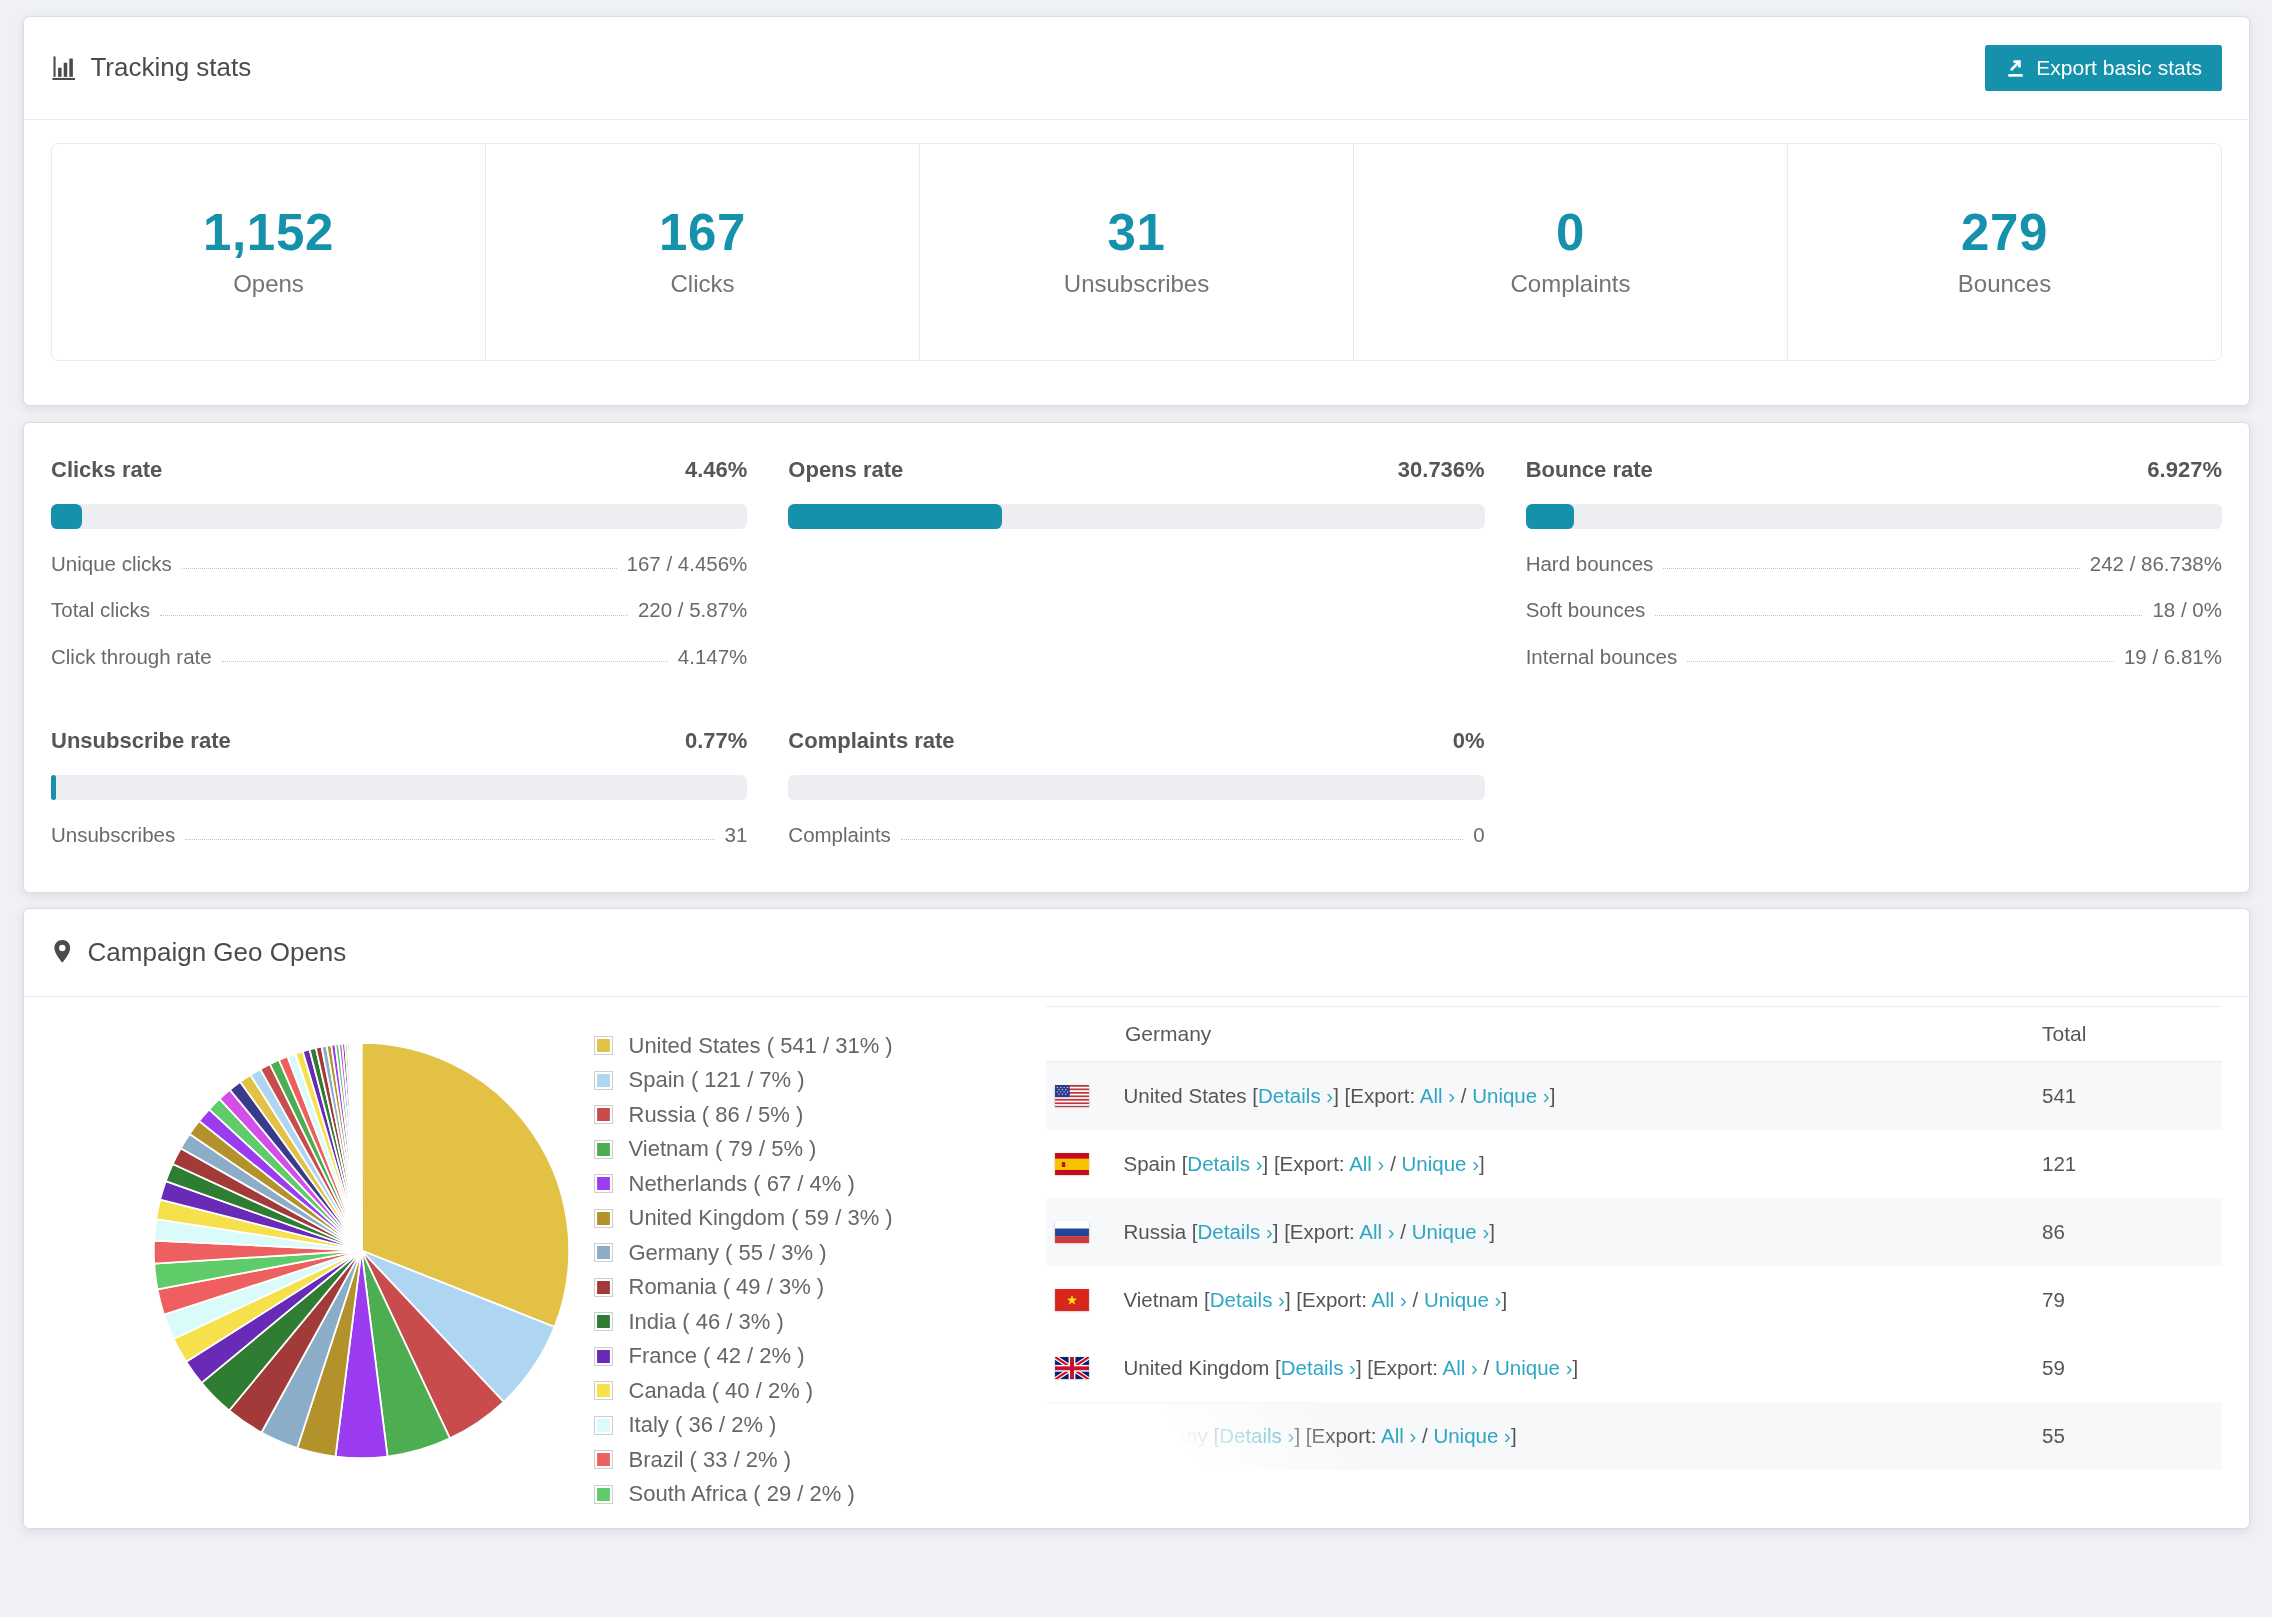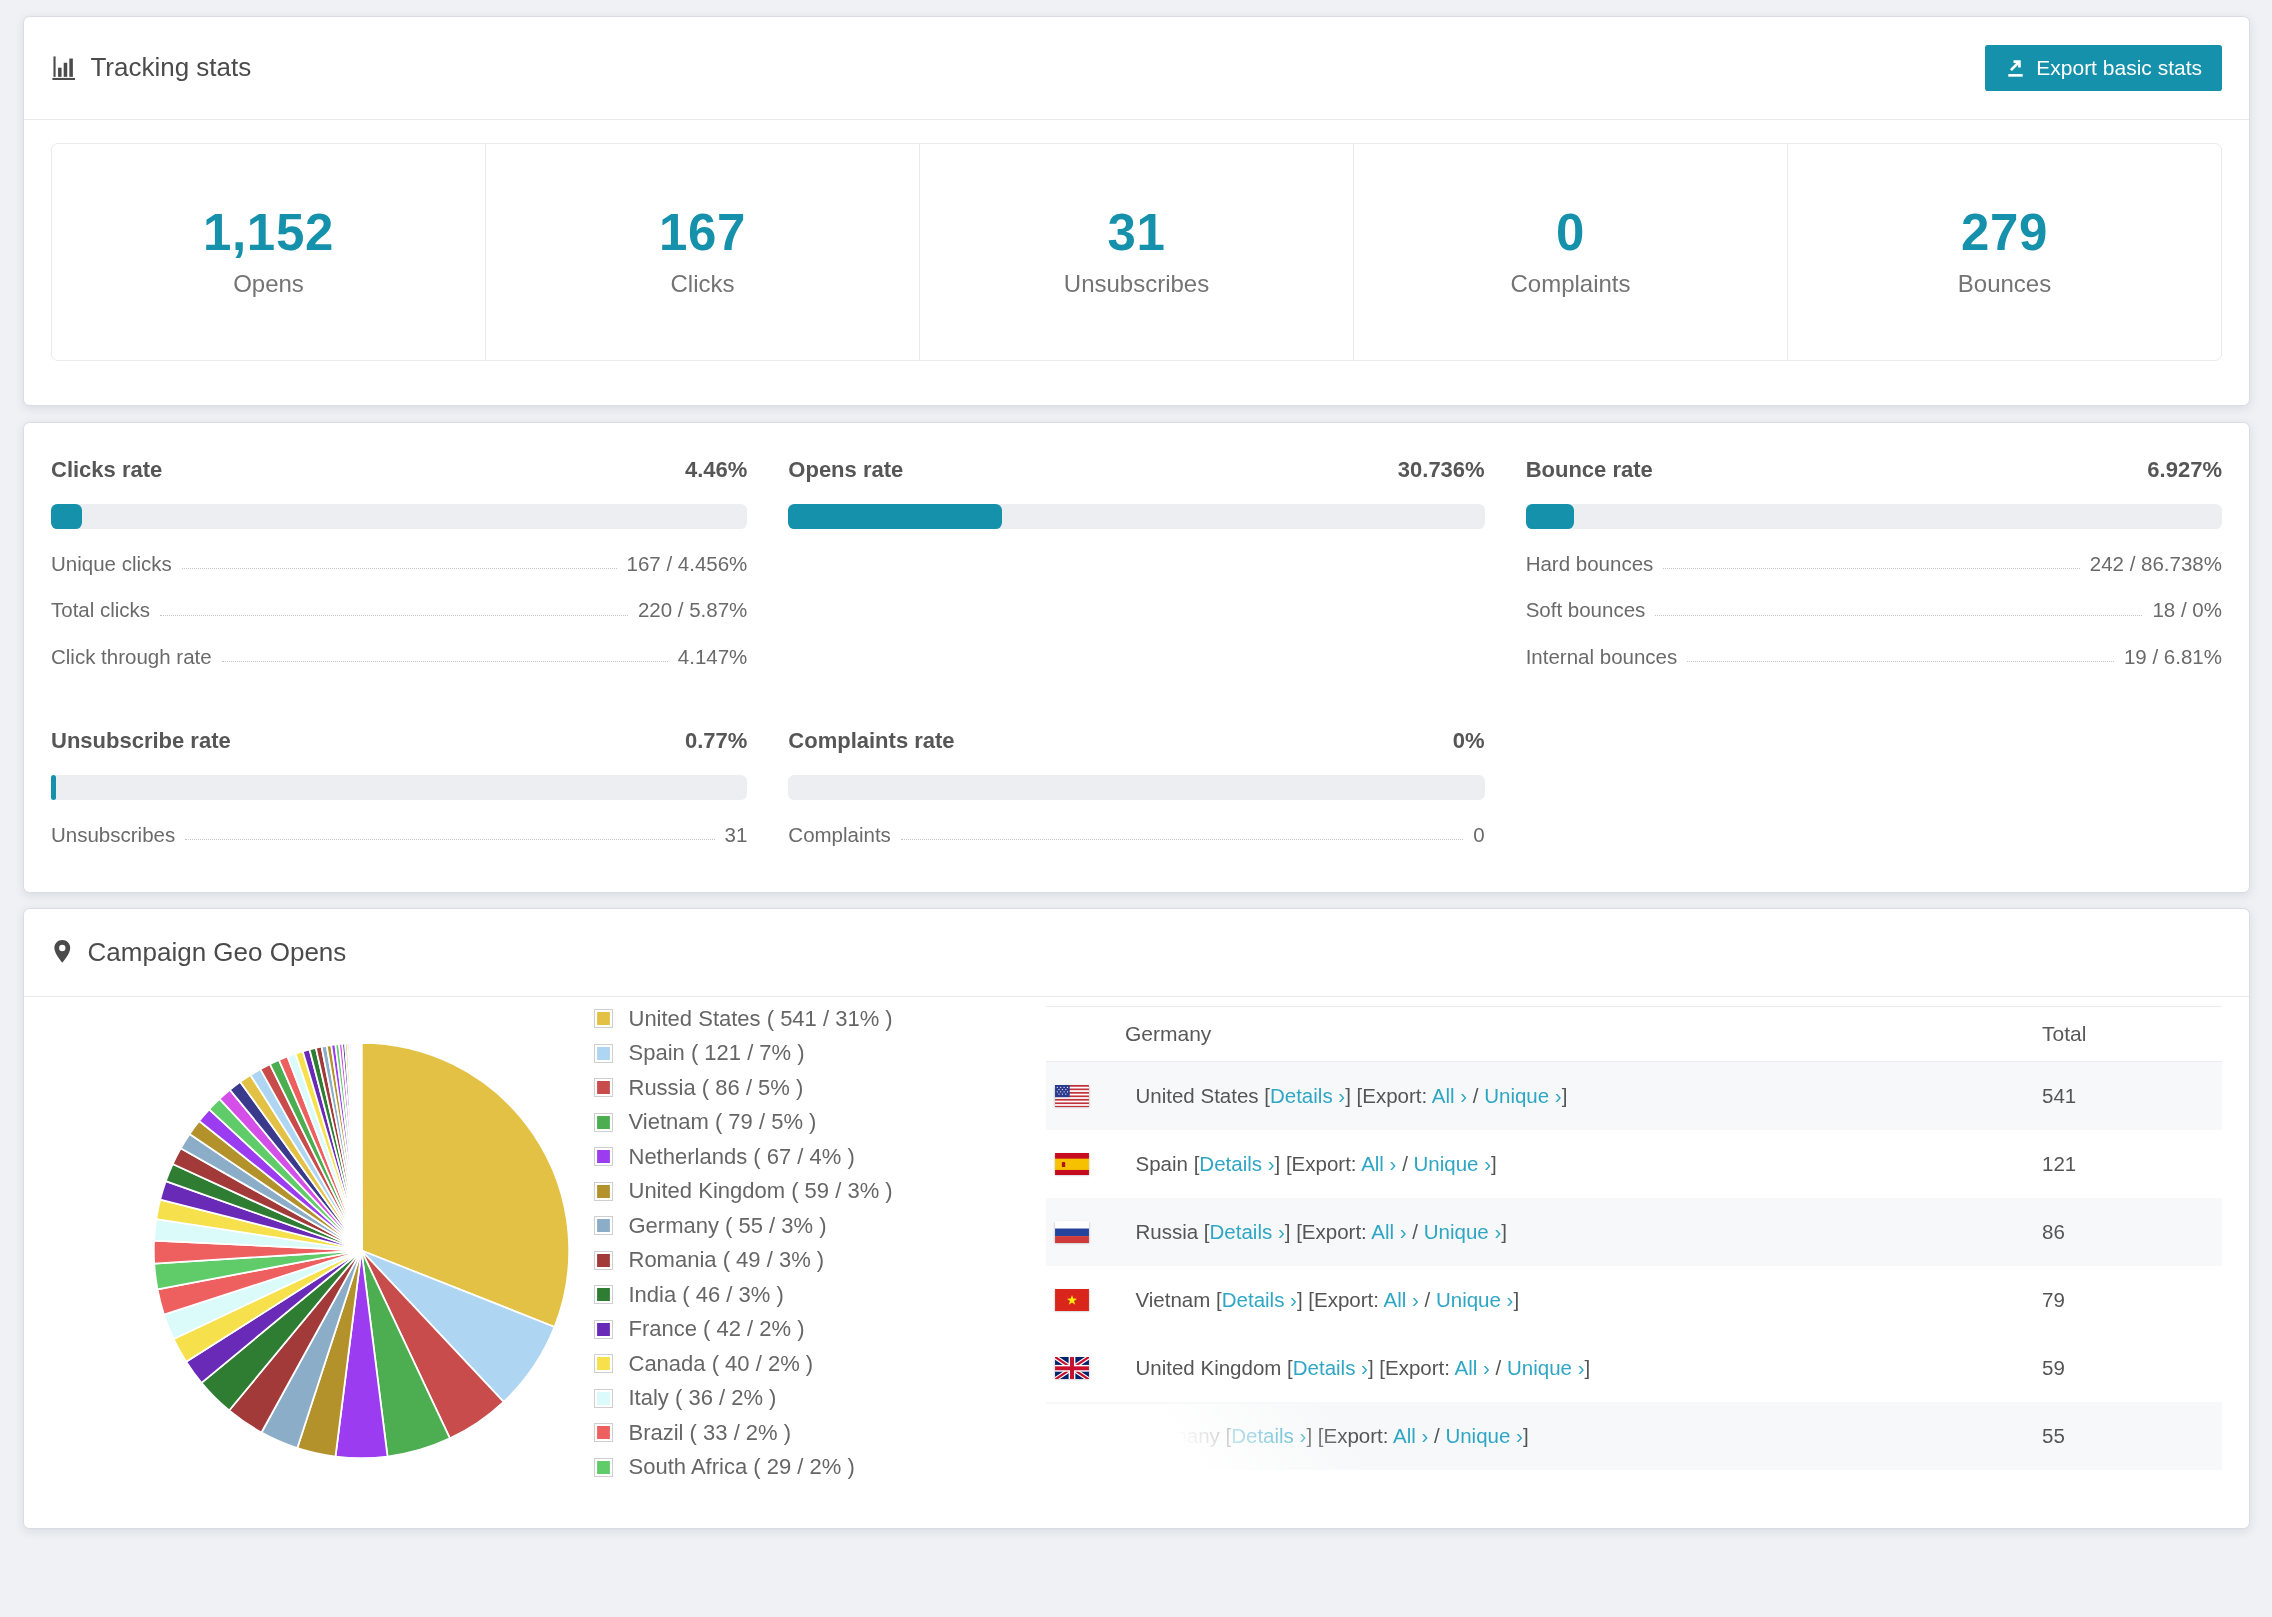--- a/index.html
+++ b/index.html
@@ -57,37 +57,37 @@
   .progress-fill { height: 100%; background: #1591ac; border-radius: 6.4px; }
   .rate-rows { margin-top: 8.5px; }
   .rate-row { display: flex; align-items: baseline; font-size: 20.5px; color: #6a6a6a; margin-top: 22.6px; }
   .rate-row .dots { flex: 1; align-self: flex-end; margin: 0 10px 6.4px; border-bottom: 1.4px dotted #c3c3c3; }
   .rate-row .rv { white-space: nowrap; }
 
   
   .geo-body { display: flex; align-items: flex-start; padding: 8.5px 27px 0; height: 531px; }
   .pie-wrap { flex: none; width: 543px; padding-left: 93px; margin-top: 27px; }
   svg.pie { width: 435px; height: 435px; display: block; cursor: pointer; }
-  .legend { flex: none; width: 413px; }
+  .legend { flex: none; width: 413px; margin-top: 27px; }
   .legend-item { display: flex; align-items: center; gap: 15.5px; margin-bottom: 8.5px; cursor: pointer; }
   .legend-swatch { width: 19px; height: 19px; flex: none;
                    border: 1.4px solid #cfcfcf; box-shadow: inset 0 0 0 2.1px #fff; }
   .legend-label { font-size: 22px; color: #666; }
 
   .geo-table-wrap { flex: 1; margin-left: 39px; height: 504px; overflow: hidden; position: relative; }
   .geo-thead { display: flex; align-items: center; height: 56px; font-size: 21px; color: #585858;
                border-top: 0.7px solid #ececf0; border-bottom: 0.7px solid #ececf0; }
   .th-country { margin-left: 79px; }
   .th-total { margin-left: auto; width: 180px; }
   .geo-row { display: flex; align-items: center; height: 68px; font-size: 20.5px; color: #555; }
   .geo-row.striped { background: #f7f8f9; }
   .flag { margin-left: 8.5px; flex: none; width: 34px; height: 22.6px;
           box-shadow: 0 0.7px 2.1px rgba(0,0,0,.32); }
   .flag svg { width: 34px; height: 22.6px; display: block; }
-  .country-cell { margin-left: 47px; white-space: nowrap; }
+  .country-cell { margin-left: 35px; white-space: nowrap; }
   .cell-total { margin-left: auto; width: 180px; }
   a.tlink { color: #2ea6c4; text-decoration: none; cursor: pointer; }
   .geo-fade { position: absolute; left: 0; bottom: 0; width: 452px; height: 106px;
               background: linear-gradient(55deg, #fff 35%, rgba(255,255,255,0) 68%);
               pointer-events: none; }
 </style>
 </head>
 <body>
 
 <div class="card" id="card-tracking">

